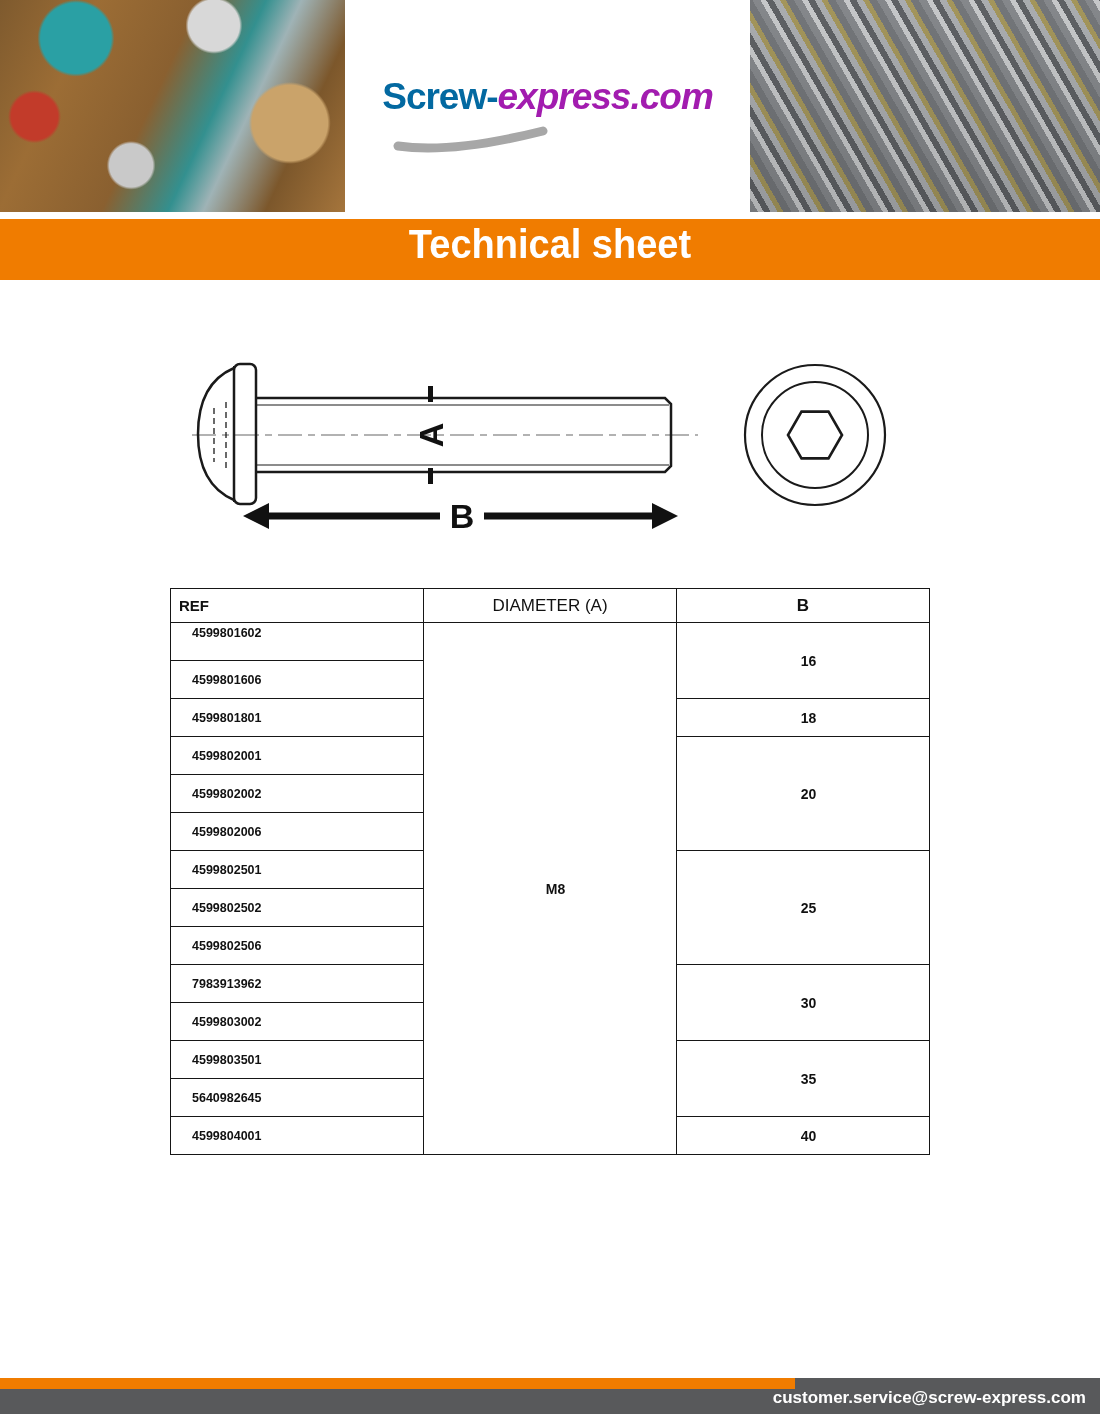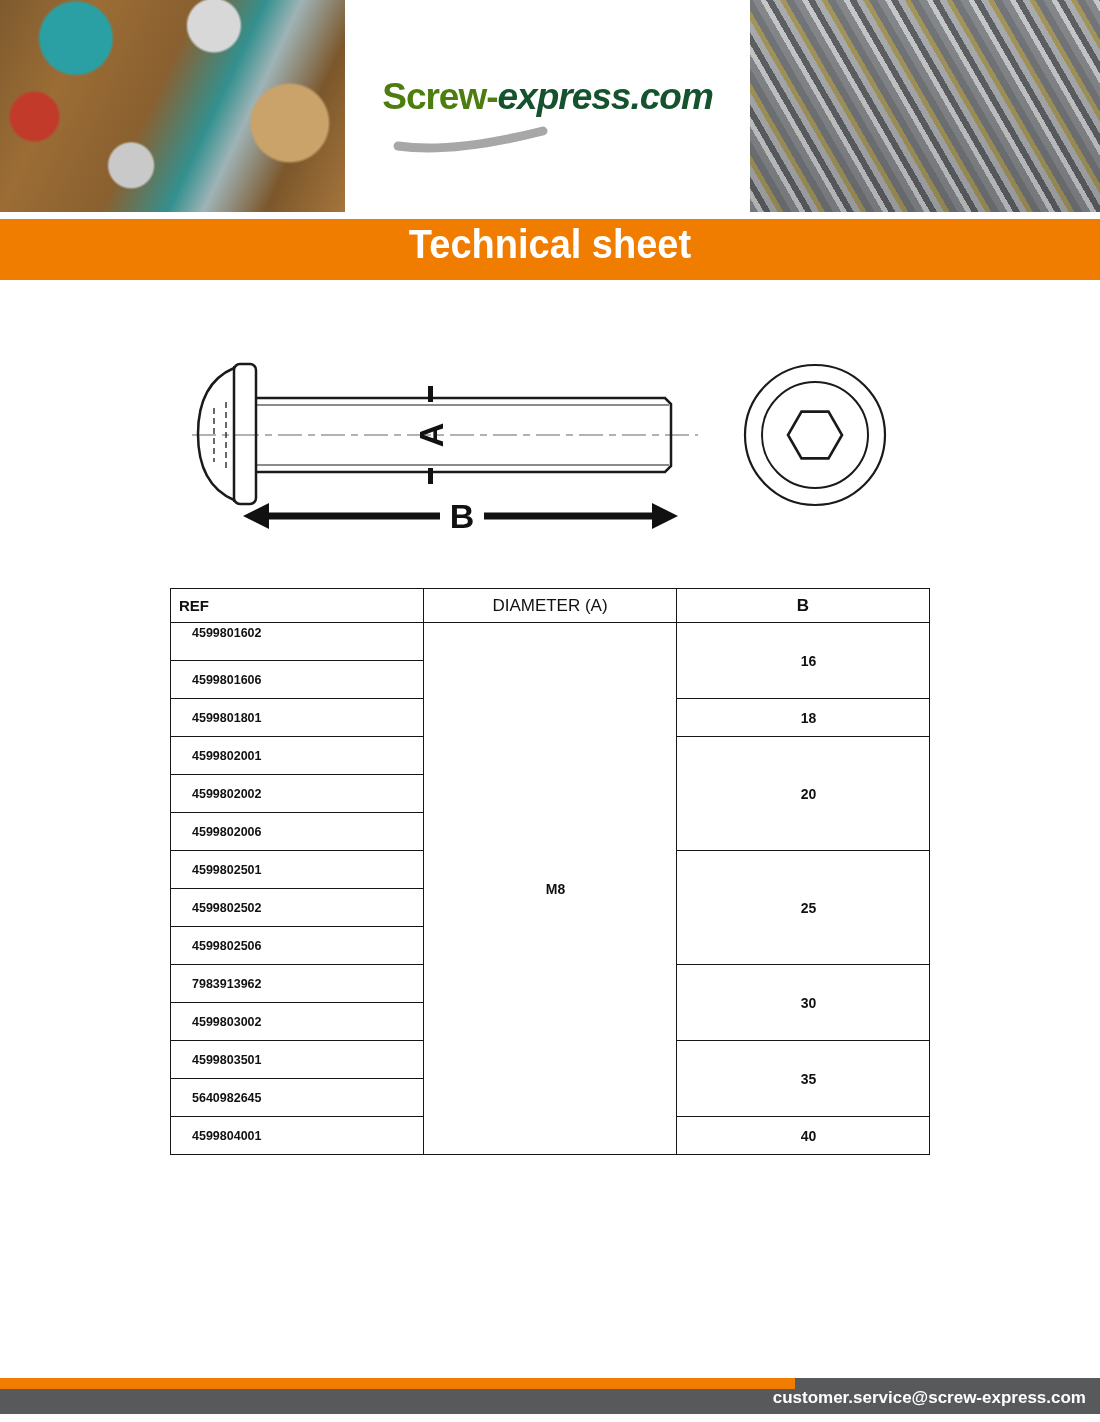--- a/index.html
+++ b/index.html
@@ -32,22 +32,22 @@
       repeating-linear-gradient(60deg,
         #8f9296 0 7px, #d9dbdd 7px 12px, #63666a 12px 18px,
         #b9bcbf 18px 24px, #b2a25f 24px 29px, #7b7e82 29px 36px);
   }
   .logo-wrap { position: absolute; left: 345px; top: 0; width: 405px; height: 212px; }
   .logo-text {
     position: absolute; top: 76px; left: 0; width: 100%;
     text-align: center; font-size: 37px; font-weight: bold;
     letter-spacing: -1px; white-space: nowrap;
   }
-  .logo-part1 { color: #4d7c0f; }
-  .logo-part2 { color: #14532d; font-style: italic; margin-top: 36px; }
+  .logo-part1 { color: #0369a1; }
+  .logo-part2 { color: #a21caf; font-style: italic; margin-top: 36px; }
   .swoosh { position: absolute; top: 126px; left: 48px; }
 
   
   .banner {
     position: absolute; top: 219px; left: 0;
     width: 1100px; height: 61px;
     background: #f07c00;
   }
   .banner-title {
     width: 100%; height: 51px; line-height: 50px;

